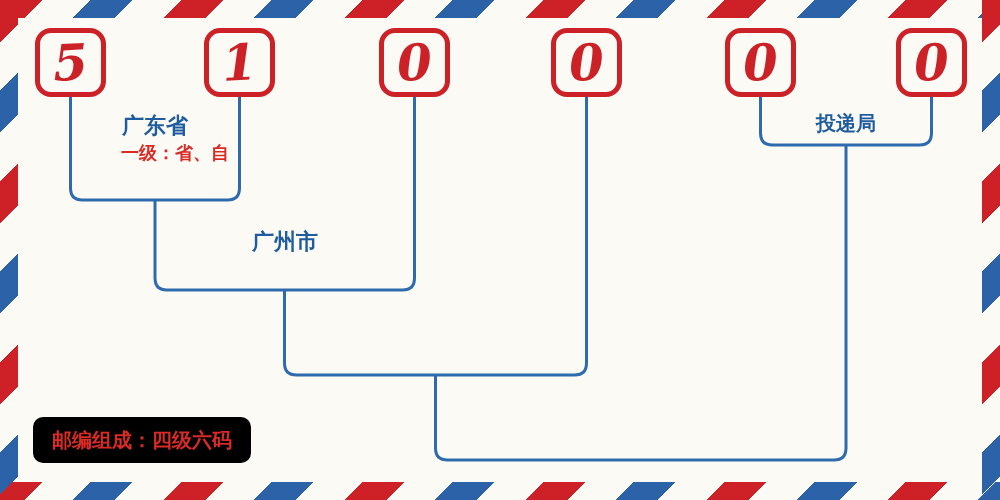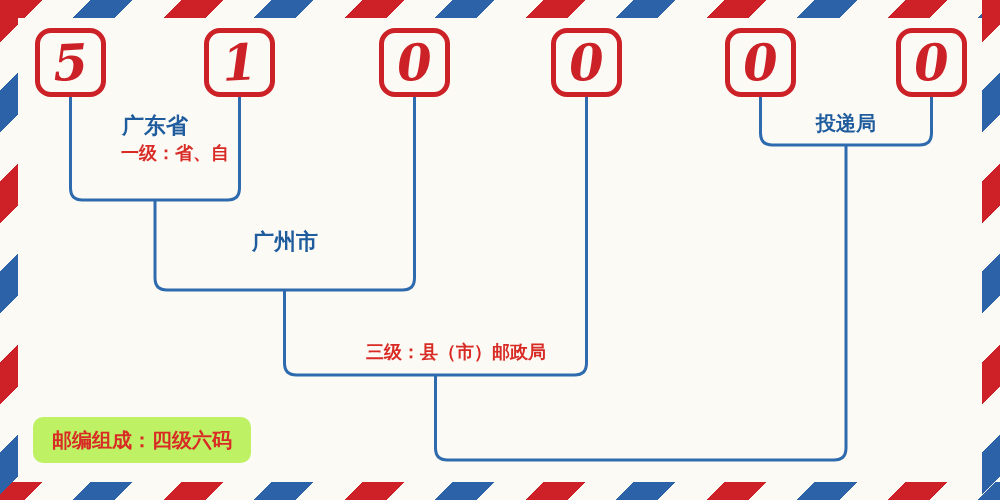--- a/index.html
+++ b/index.html
@@ -39,21 +39,21 @@
   .lbl{ position:absolute; transform:translateX(-50%); text-align:right; white-space:nowrap; }
   .blue{ color:#1e5c9e; font-weight:bold; }
   .red{ color:#d92b25; font-weight:bold;margin-left:20px; }
   .name-lg{ font-size:22px; }
   .name-md{ font-size:19px; }
   .desc{ font-size:18px; line-height:23px; }
 
   
   .badge{
     position:absolute; left:33px; top:417px; width:218px; height:46px;
-    background:#bef264; border-radius:10px;
+    background:#000000; border-radius:10px;
     display:flex; align-items:center; justify-content:center;
     color:#d92b25; font-weight:bold; font-size:20px; white-space:nowrap;
   }
 </style>
 </head>
 <body>
 
 <div class="canvas">
 
   <div class="stripe stripe-top"></div>
@@ -88,21 +88,20 @@
     <span class="digit">0</span>
   </div>
 
   <div class="lbl blue name-lg" style="left:155px; top:111px">广东省</div>
   <div class="lbl red desc" style="left:155px; top:141px">
     <div>一级：省、自</div>
   </div>
 
   <div class="lbl blue name-lg" style="left:285px; top:227px">广州市</div>
 
-  <div class="lbl red desc" style="left:436px; top:340px">三级：县（市）邮政局</div>
 
 
   <div class="lbl blue name-md" style="left:846px; top:110px; font-size:20px">投递局</div>
 
   <div class="badge">
     <span>邮编组成：四级六码</span>
   </div>
 
 </div>
 

